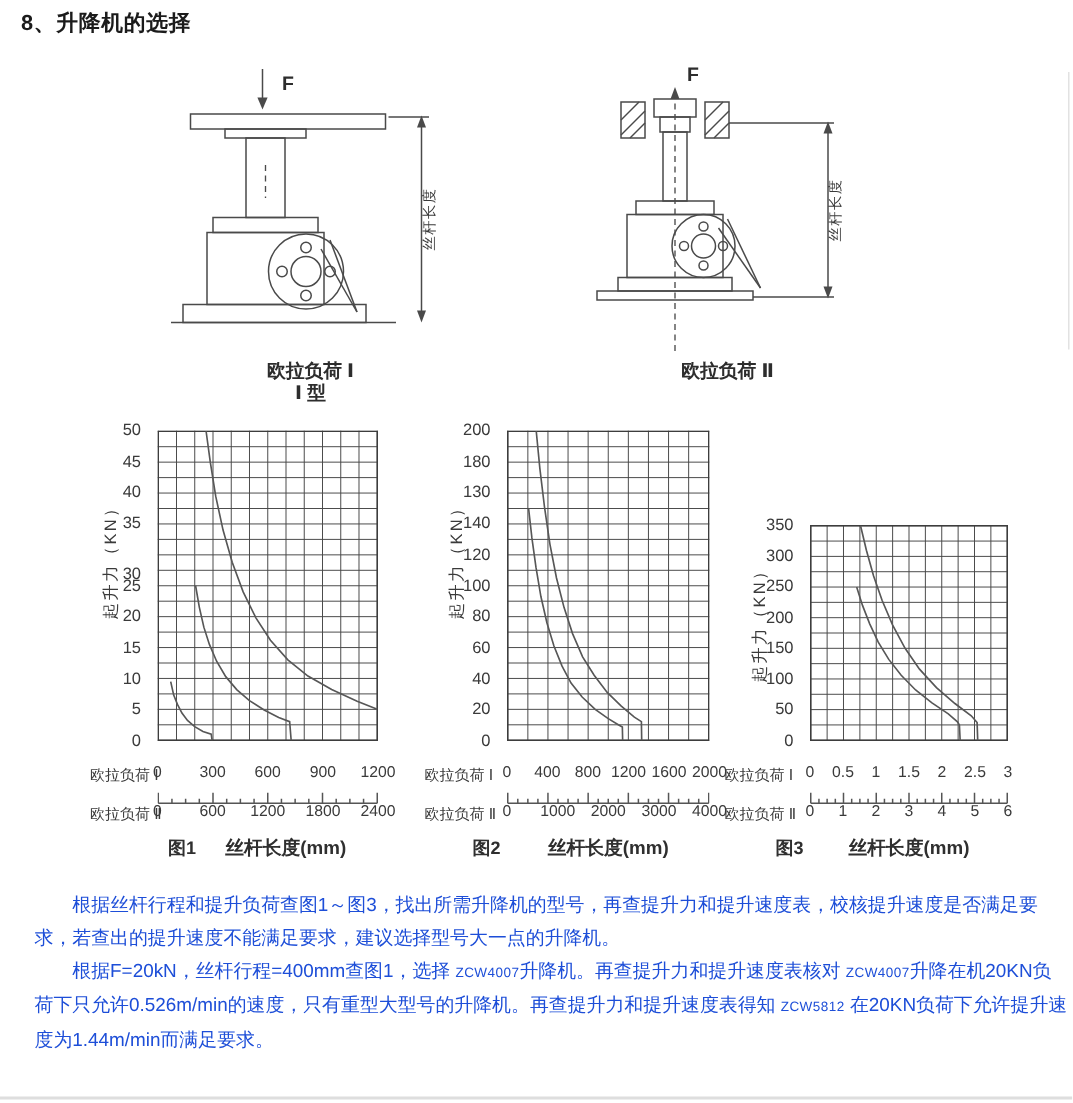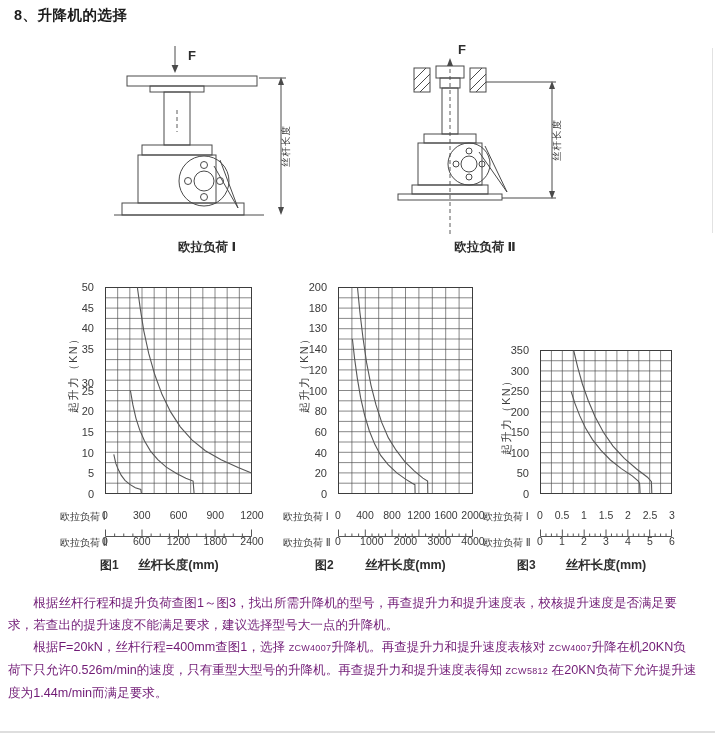--- a/index.html
+++ b/index.html
@@ -27,21 +27,21 @@
           font-size:11px;color:#3a3a3a;letter-spacing:1.5px;}
   .xrow{position:absolute;height:14px;}
   .xrow span{position:absolute;transform:translateX(-50%);font-size:10.5px;color:#3a3a3a;white-space:nowrap;}
   .scale-label{position:absolute;left:0;font-size:10px;color:#3a3a3a;white-space:nowrap;}
   .ruler{position:absolute;height:9px;}
   .ruler svg line{stroke:#555;stroke-width:1;}
   .cap-row{position:absolute;height:16px;}
   .fig-no{position:absolute;font-size:12px;color:#2f2f2f;font-weight:600;}
   .x-title{position:absolute;text-align:center;font-size:12.5px;color:#2f2f2f;font-weight:600;}
   
-  .notes{position:absolute;left:8px;top:592px;width:690px;font-size:12.6px;line-height:22px;color:#701a75;}
+  .notes{position:absolute;left:23px;top:592px;width:690px;font-size:12.6px;line-height:22px;color:#1d4ed8;}
   .notes p{margin:0;}
   .notes p.indent{text-indent:2em;}
   .notes .model{font-size:9px;letter-spacing:.3px;}
   .edge-bottom{position:absolute;left:0;top:731px;width:715px;height:2px;background:#dedede;}
   .edge-right{position:absolute;left:712px;top:48px;width:1px;height:185px;background:#e2e2e2;}
 </style>
 </head>
 <body>
 
 <div class="page">
@@ -77,20 +77,21 @@
       <line class="ink" x1="2" y1="175" x2="152" y2="175"></line>
       <line class="ink" x1="147" y1="38" x2="174" y2="38"></line>
       <g>
         <line class="ink" x1="169" y1="40" x2="169" y2="172"></line>
         <polygon class="ink-fill" points="169,37 166,45 172,45"></polygon>
         <polygon class="ink-fill" points="169,175 166,167 172,167"></polygon>
       </g>
       <text class="svg-vlabel" text-anchor="middle" transform="rotate(-90 177 106)" x="177" y="106">丝杆长度</text>
     </svg>
     <div class="cap">欧拉负荷 Ⅰ</div>
+    <div class="cap">Ⅰ 型</div>
   </div>
 
   <div class="diagram" style="left:390px;top:40px;">
     <svg width="190" height="200" viewBox="0 0 190 200">
       <text class="svg-label" x="68" y="14">F</text>
       <g>
         <polygon class="ink-fill" points="60,18 57,26 63,26"></polygon>
       </g>
       <line class="dash" x1="60" y1="22" x2="60" y2="196"></line>
       <g>
@@ -220,21 +221,21 @@
           <line x1="146.50" y1="1.5" x2="146.50" y2="8.5"></line>
         </svg></div>
     <span class="scale-label" style="top:253px;">欧拉负荷 Ⅱ</span>
     <div class="xrow" style="left:45px;top:252px;width:147px;">
         <span style="left:0.0px">0</span>
         <span style="left:36.8px">600</span>
         <span style="left:73.5px">1200</span>
         <span style="left:110.3px">1800</span>
         <span style="left:147.0px">2400</span>
       </div>
-    <div class="cap-row" style="left:0;top:274px;width:205px;">
+    <div class="cap-row" style="left:12px;top:274px;width:205px;">
       <span class="fig-no" style="left:40px;">图1</span>
       <span class="x-title" style="left:45px;width:147px;">丝杆长度(mm)</span>
     </div>
   </div>
 
   <div class="chart-block" style="left:283px;width:200px;">
     <div class="ylabel" style="left:14px;top:130px;">起升力（KN）</div>
     <div class="yticks" style="left:0;top:4px;width:50px;height:207px;">
         <span style="top:201.0px">0</span>
         <span style="top:180.3px">20</span>

